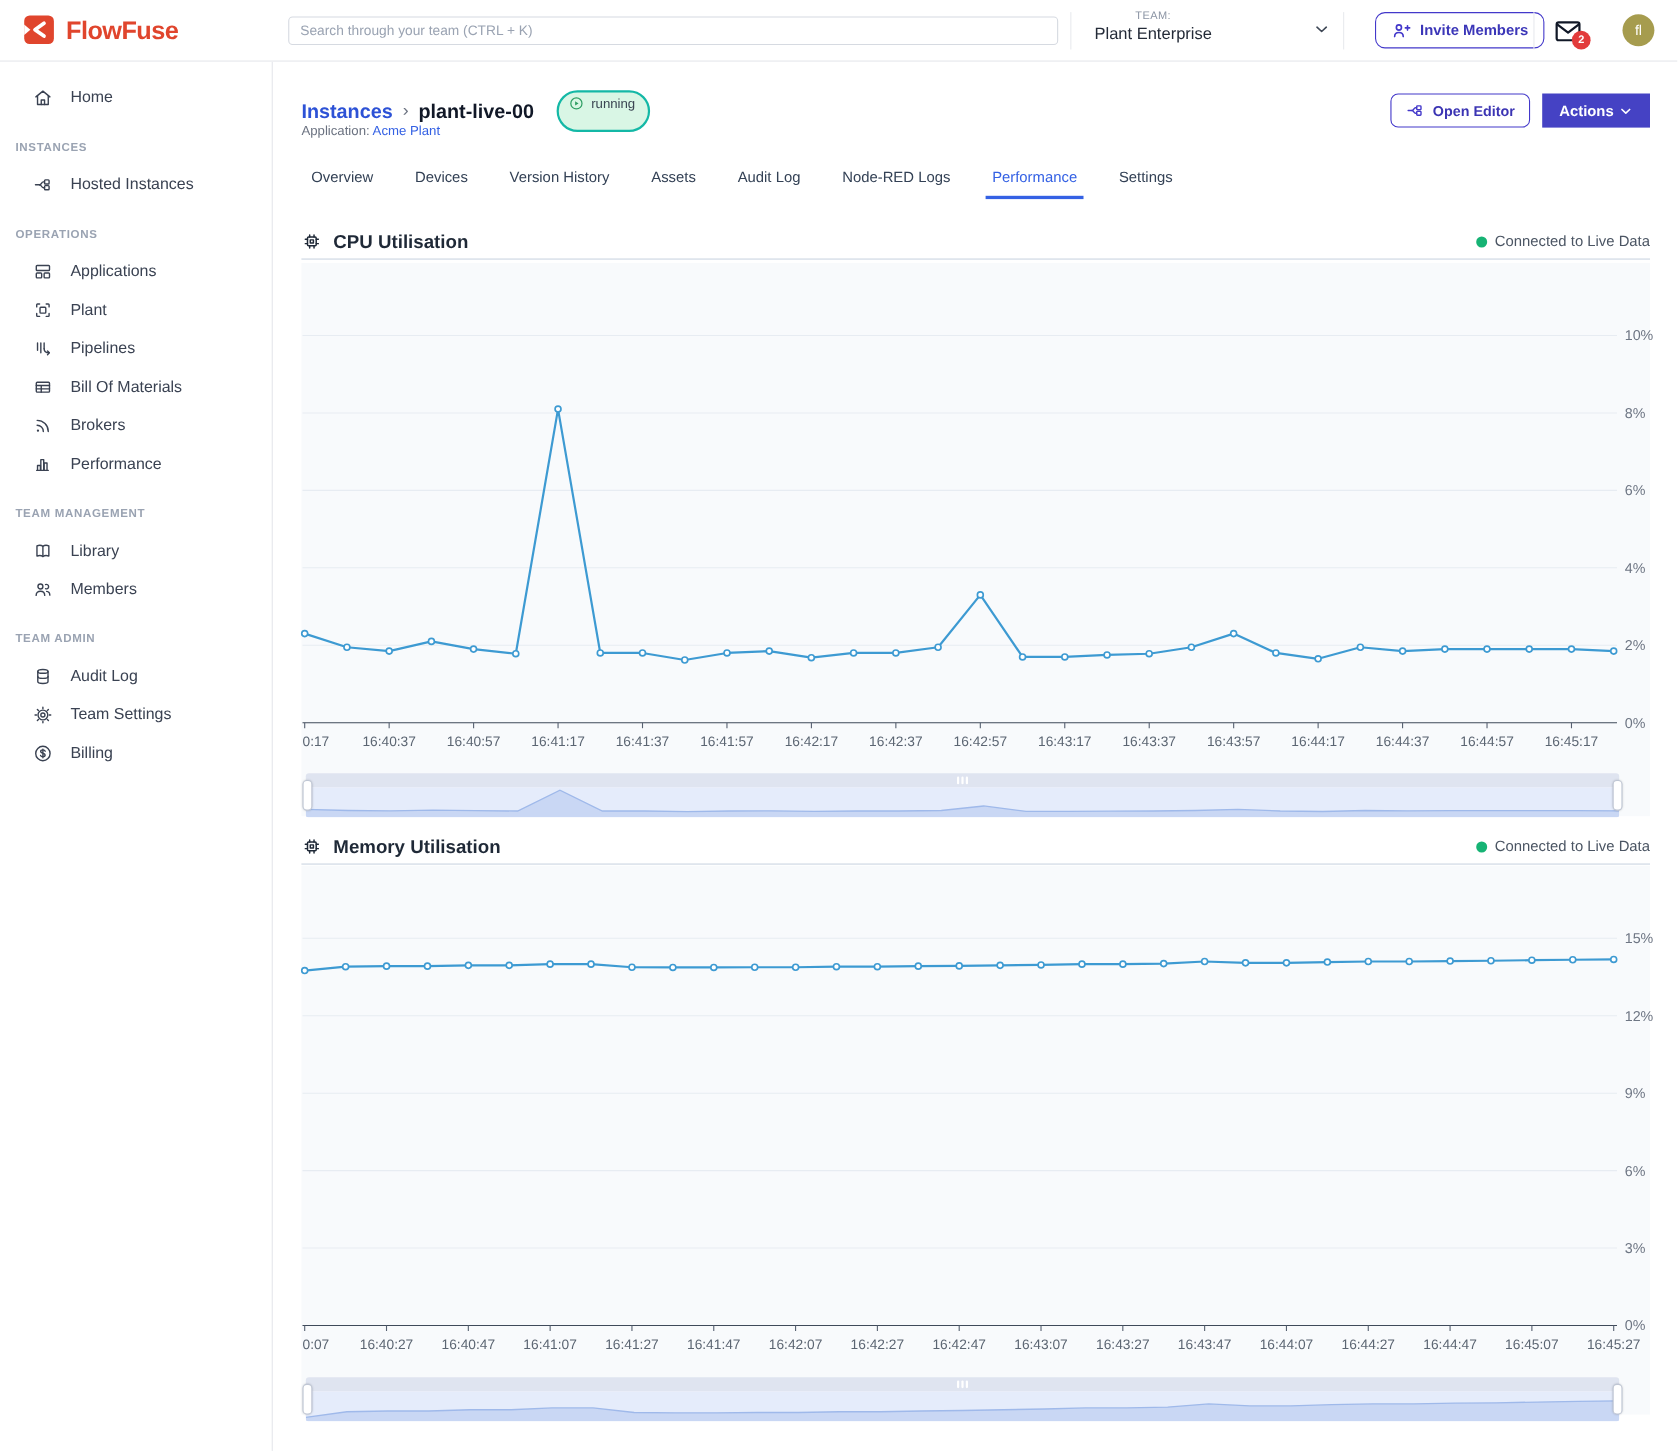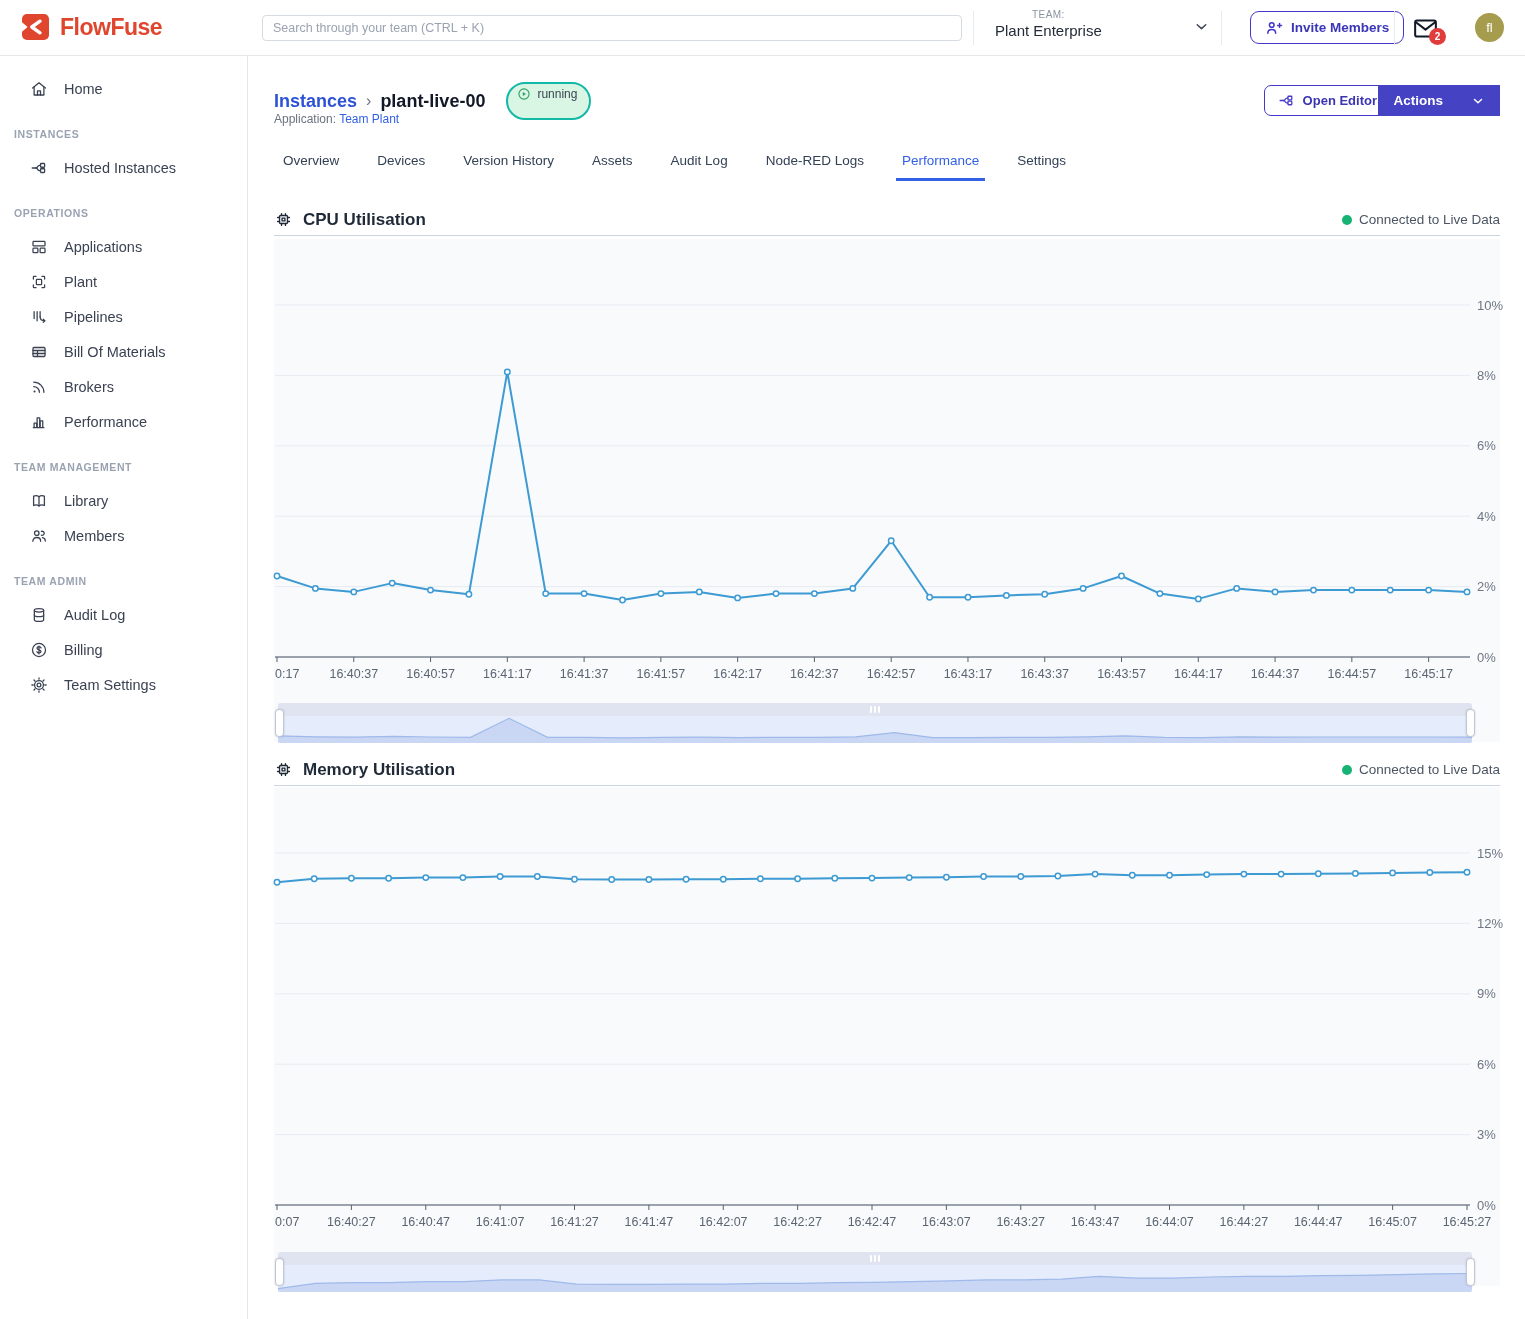--- a/index.html
+++ b/index.html
@@ -34,21 +34,21 @@
   .breadcrumb { position:absolute; left:26px; top:26px; display:flex; align-items:center; gap:9px; }
   .bc-link { font-size:18px; font-weight:700; color:#2d52d6; cursor:pointer; }
   .bc-sep { font-size:16px; color:#6b7280; }
   .bc-name { font-size:18px; font-weight:800; color:#111827; }
   .status-badge { display:flex; align-items:center; gap:6px; margin-left:12px; padding:3px 12px 17px 9px; background:#d9f6e5; border:2px solid #14b8a6; border-radius:999px; font-size:12px; color:#3a4552; }
   .status-badge .icon, .status-badge svg { width:14px; height:14px; color:#2e9e63; }
   .app-line { position:absolute; left:26px; top:56px; font-size:12px; color:#6b7280; }
   .app-link { color:#3461e4; cursor:pointer; }
   .open-editor-btn { position:absolute; right:134px; top:29px; height:31px; padding:0 13px; display:flex; align-items:center; gap:8px; background:#fff; border:1.6px solid #4338ca; border-radius:7px; color:#3b34b3; font-size:13px; font-weight:700; cursor:pointer; }
   .open-editor-btn .icon, .open-editor-btn svg { width:17px; height:17px; }
-  .actions-btn { position:absolute; right:25px; top:29px; height:31px; padding:0 15px; display:flex; align-items:center; gap:28px; background:#4542c4; border:none; border-radius:0; color:#fff; font-size:13.5px; font-weight:700; cursor:pointer; }
+  .actions-btn { position:absolute; right:25px; top:29px; height:31px; padding:0 15px; display:flex; align-items:center; gap:4px; background:#4542c4; border:none; border-radius:0; color:#fff; font-size:13.5px; font-weight:700; cursor:pointer; }
 
   #tabs { position:absolute; left:29px; top:91px; height:34px; display:flex; gap:26px; }
   .tab { height:34px; padding:0 6px; font-size:13.5px; color:#334155; display:flex; align-items:flex-start; padding-top:6px; border-bottom:3px solid transparent; cursor:pointer; }
   .tab.active { color:#3461e4; border-bottom-color:#3461e4; }
 
   .chart-header { position:absolute; left:26px; right:25px; height:32px; display:flex; align-items:center; gap:10px; border-bottom:1px solid #cbd5e1; }
   .chart-title-icon, .chart-title-icon svg { width:19px; height:19px; color:#1f2937; }
   .chart-title { font-size:17px; font-weight:700; color:#1f2937; }
   .live-status { margin-left:auto; display:flex; align-items:center; gap:7px; }
   .live-dot { width:10px; height:10px; border-radius:50%; background:#16b374; }
@@ -229,56 +229,56 @@
           <ellipse cx="12" cy="5.8" rx="6.2" ry="2.3"></ellipse>
           <path d="M5.8 5.8V12c0 1.3 2.8 2.3 6.2 2.3s6.2-1 6.2-2.3V5.8"></path>
           <path d="M5.8 12v6.2c0 1.3 2.8 2.3 6.2 2.3s6.2-1 6.2-2.3V12"></path>
         </svg>
       </span>
       <span class="side-item-label">Audit Log</span>
     </div>
     <div class="side-item">
       <span class="side-icon icon">
         <svg viewBox="0 0 24 24" fill="none" stroke="currentColor" stroke-width="1.7" stroke-linecap="round" stroke-linejoin="round">
-          <circle cx="12" cy="12" r="8.7"></circle>
-          <path d="M12 6.8v10.4M14.8 9.2c-.4-1-1.5-1.6-2.8-1.6-1.5 0-2.7.8-2.7 2 0 2.7 5.4 1.6 5.4 4.3 0 1.2-1.2 2-2.7 2-1.3 0-2.4-.6-2.8-1.6"></path>
-        </svg>
-      </span>
-      <span class="side-item-label">Billing</span>
-    </div>
-    <div class="side-item">
-      <span class="side-icon icon">
-        <svg viewBox="0 0 24 24" fill="none" stroke="currentColor" stroke-width="1.7" stroke-linecap="round" stroke-linejoin="round">
           <path d="M12 4.3V2.5M12 21.5v-1.8M4.3 12H2.5M21.5 12h-1.8M6.6 6.6L5.3 5.3M18.7 18.7l-1.3-1.3M6.6 17.4l-1.3 1.3M18.7 5.3l-1.3 1.3"></path>
           <circle cx="12" cy="12" r="5.9"></circle>
           <circle cx="12" cy="12" r="2.5"></circle>
         </svg>
       </span>
       <span class="side-item-label">Team Settings</span>
+    </div>
+    <div class="side-item">
+      <span class="side-icon icon">
+        <svg viewBox="0 0 24 24" fill="none" stroke="currentColor" stroke-width="1.7" stroke-linecap="round" stroke-linejoin="round">
+          <circle cx="12" cy="12" r="8.7"></circle>
+          <path d="M12 6.8v10.4M14.8 9.2c-.4-1-1.5-1.6-2.8-1.6-1.5 0-2.7.8-2.7 2 0 2.7 5.4 1.6 5.4 4.3 0 1.2-1.2 2-2.7 2-1.3 0-2.4-.6-2.8-1.6"></path>
+        </svg>
+      </span>
+      <span class="side-item-label">Billing</span>
     </div>
   </nav>
 
 <div id="main">
   <div class="breadcrumb">
     <span class="bc-link">Instances</span>
     <span class="bc-sep">›</span>
     <span class="bc-name">plant-live-00</span>
     <span class="status-badge">
       <span class="icon">
         <svg viewBox="0 0 24 24" fill="none" stroke="currentColor" stroke-width="1.9">
             <circle cx="12" cy="12" r="8.7"></circle>
             <path d="M10 8.7l5.4 3.3-5.4 3.3z" fill="currentColor" stroke="none"></path>
           </svg>
       </span>
       <span>running</span>
     </span>
   </div>
   <div class="app-line">
     <span>Application:</span>
-    <span class="app-link">Team Plant</span>
+    <span class="app-link">Acme Plant</span>
   </div>
   <button class="open-editor-btn">
     <span class="icon">
       <svg viewBox="0 0 24 24" fill="none" stroke="#4338ca" stroke-width="1.8" stroke-linecap="round" stroke-linejoin="round">
           <path d="M3 12h5"></path>
           <path d="M8 12c2.5 0 2-3.5 4.5-3.5H14"></path>
           <path d="M8 12c2.5 0 2 3.5 4.5 3.5H14"></path>
           <rect x="14" y="6" width="5.5" height="5" rx="1"></rect>
           <rect x="14" y="13" width="5.5" height="5" rx="1"></rect>
         </svg>

